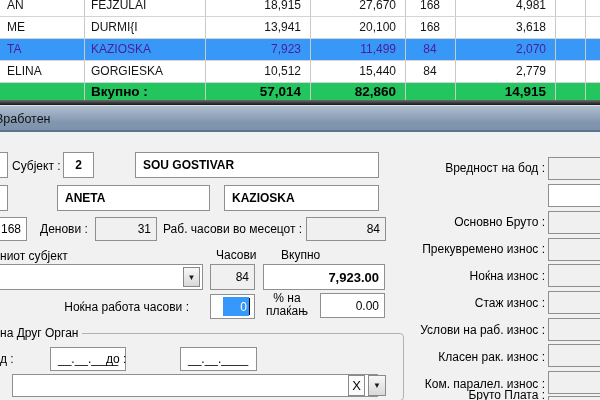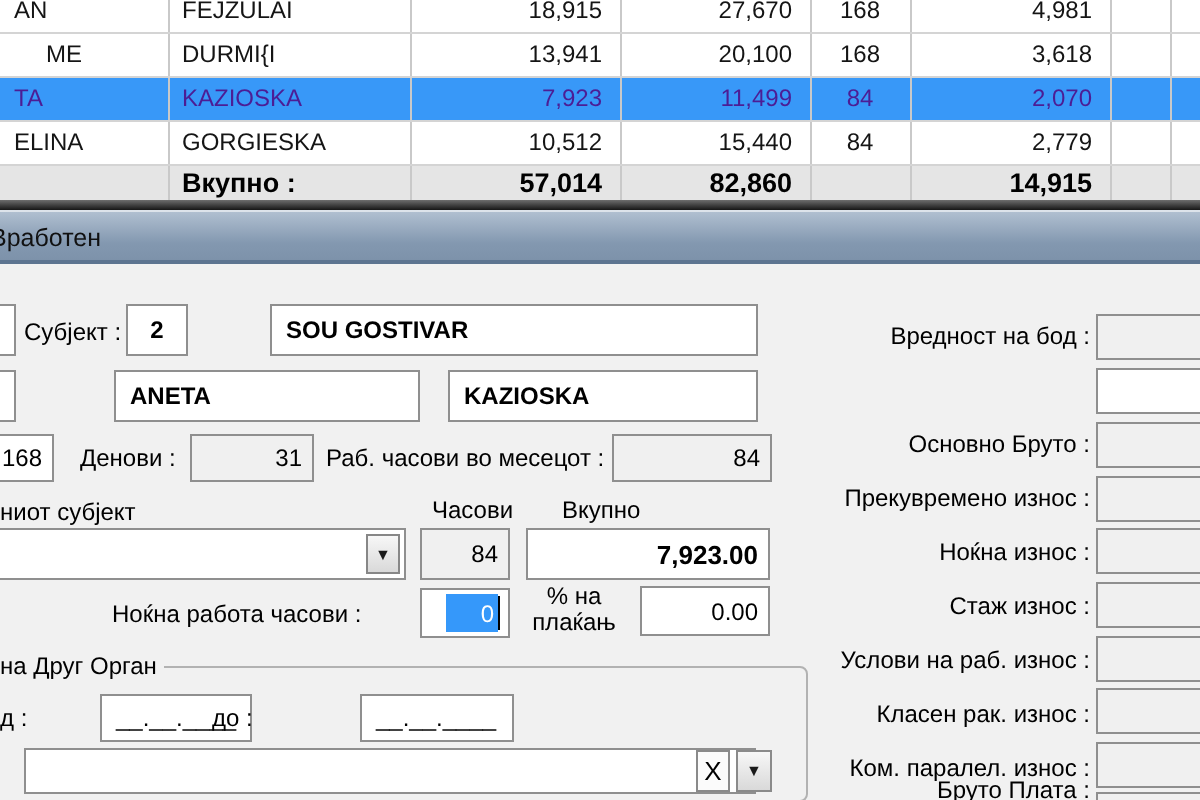--- a/index.html
+++ b/index.html
@@ -8,21 +8,21 @@
   
   .tbl{position:absolute;left:0;top:0;width:600px;height:100px;background:#fff;}
   .trow{position:absolute;left:0;width:600px;height:22px;}
   .c{position:absolute;top:0;height:100%;display:flex;align-items:center;
      font-size:12px;color:#151515;box-sizing:border-box;white-space:nowrap;overflow:hidden;}
   .c.l{padding-left:7px;}
   .c.r{justify-content:flex-end;padding-right:9px;}
   .c.ctr{justify-content:center;}
   .selrow{background:#3898f8;}
   .selrow .c{color:#4c1d95;}
-  .totrow{background:#e5e5e5;}
+  .totrow{background:#22c55e;}
   .totrow .c{font-weight:bold;font-size:13.5px;color:#000;}
   .vline{position:absolute;top:0;width:1px;height:100px;background:#c9c9c9;}
   .hline{position:absolute;left:0;width:600px;height:1px;background:#d4d4d4;}
   .sep{position:absolute;left:0;top:100px;width:600px;height:5px;
        background:linear-gradient(#6d6d6d,#161616);}
   
   .titlebar{position:absolute;left:0;top:105px;width:600px;height:27px;box-sizing:border-box;
        background:linear-gradient(#b0bfd0,#8398b0 65%,#7d92aa);
        border-top:1px solid #dde3ea;border-bottom:2px solid #5d7490;}
   .title{position:absolute;left:-5px;top:6px;font-size:12.5px;color:#111;white-space:nowrap;}
@@ -61,21 +61,21 @@
     <div class="trow" style="top:-6px">
       <span class="c l" style="left:0;width:84px">AN</span>
       <span class="c l" style="left:84px;width:121px">FEJZULAI</span>
       <span class="c r" style="left:205px;width:105px">18,915</span>
       <span class="c r" style="left:310px;width:95px">27,670</span>
       <span class="c ctr" style="left:405px;width:50px">168</span>
       <span class="c r" style="left:455px;width:100px">4,981</span>
     </div>
 
     <div class="trow" style="top:16px">
-      <span class="c l" style="left:16px;width:84px">ME</span>
+      <span class="c l" style="left:0;width:84px">ME</span>
       <span class="c l" style="left:84px;width:121px">DURMI{I</span>
       <span class="c r" style="left:205px;width:105px">13,941</span>
       <span class="c r" style="left:310px;width:95px">20,100</span>
       <span class="c ctr" style="left:405px;width:50px">168</span>
       <span class="c r" style="left:455px;width:100px">3,618</span>
     </div>
 
     <div class="trow selrow" style="top:38px">
       <span class="c l" style="left:0;width:84px">TA</span>
       <span class="c l" style="left:84px;width:121px">KAZIOSKA</span>
@@ -138,21 +138,21 @@
   <span class="lbl" style="left:0;top:249px">ниот субјект</span>
   <span class="lbl" style="left:216px;top:248px">Часови</span>
   <span class="lbl" style="left:281px;top:248px">Вкупно</span>
 
   <div class="fld" style="left:-20px;top:264px;width:223px;height:26px;padding-left:20px">
     <span class="ddbtn">▼</span>
   </div>
   <div class="fld dis r" style="left:210px;top:264px;width:45px;height:26px">84</div>
   <div class="fld b r totfld" style="left:263px;top:264px;width:122px;height:26px">7,923.00</div>
 
-  <span class="lbl" style="left:56px;top:300px;width:147px;text-align:left">Ноќна работа часови :</span>
+  <span class="lbl" style="left:42px;top:300px;width:147px;text-align:right">Ноќна работа часови :</span>
   <div class="fld" style="left:210px;top:294px;width:45px;height:25px">
     <span class="sel">0</span>
     <span class="caret"></span>
   </div>
   <div class="pct">
     <div>% на</div>
     <div>плаќањ</div>
   </div>
   <div class="fld r" style="left:320px;top:293px;width:65px;height:25px">0.00</div>
 

